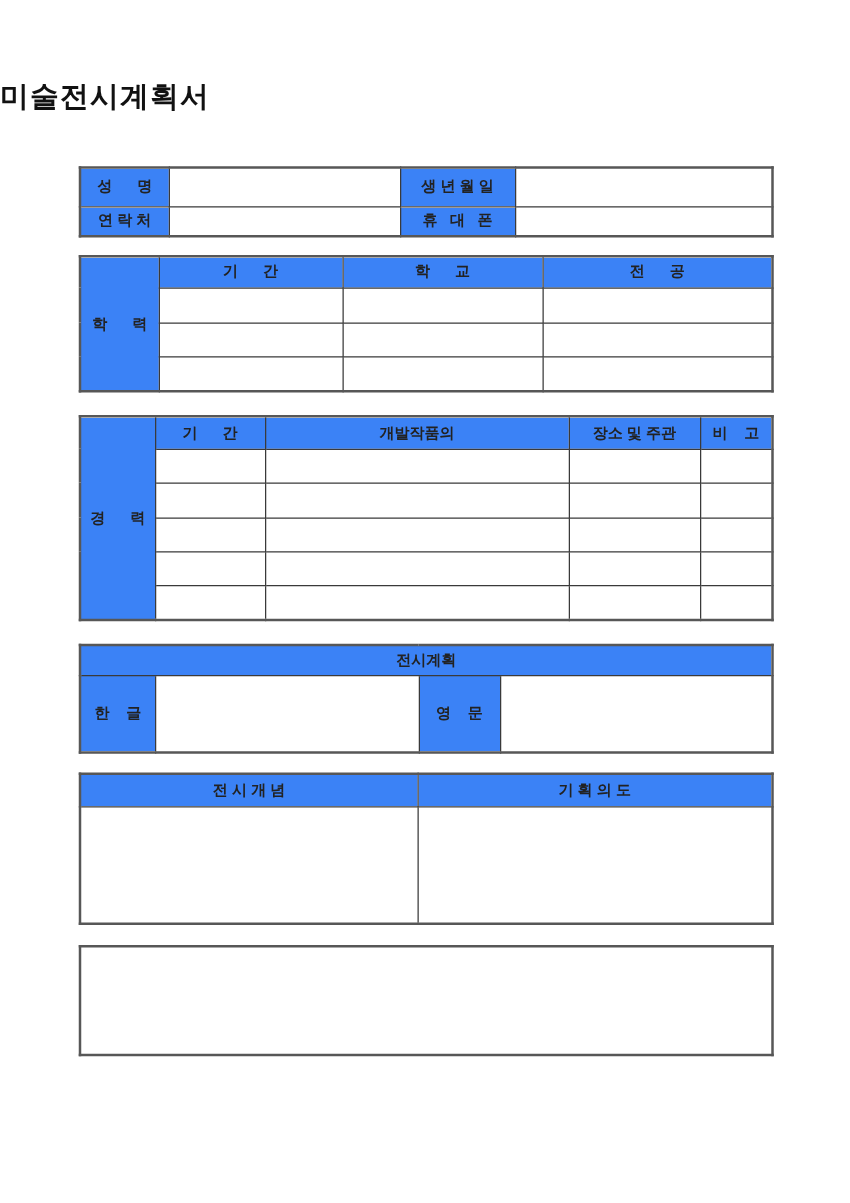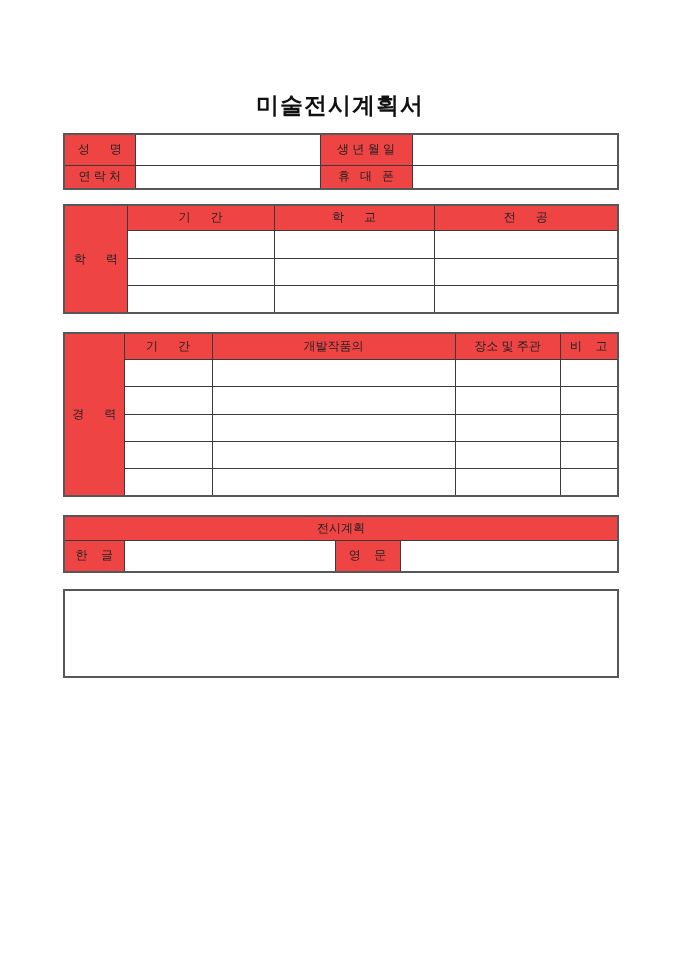--- a/index.html
+++ b/index.html
@@ -7,23 +7,22 @@
   .page {
     position: relative;
     width: 680px;
     height: 962px;
     background: #ffffff;
     font-family: "Liberation Sans", sans-serif;
     color: #1a1a1a;
     margin: 0 auto;
   }
   .title {
-    padding-top: 90px;
+    padding-top: 62px;
     height: 118px;
-    text-align: center;
     font-size: 23px;
     font-weight: bold;
     color: #111111;
     letter-spacing: 1px;
   }
   .sheet { width: 554px; margin: 0 auto; }
   table {
     width: 554px;
     border-collapse: collapse;
     table-layout: fixed;
@@ -31,39 +30,40 @@
   }
   td {
     border: 1px solid #3a3a3a;
     font-size: 12px;
     text-align: center;
     vertical-align: middle;
     padding: 0;
     overflow: hidden;
   }
   td.lbl {
-    background: #ef4444;
+    background: #3b82f6;
     color: #222222;
     white-space: pre;
+    font-weight: bold;
   }
   td.inp { background: #ffffff; }
   .t1 { margin-top: 15px; }
   .t2 { margin-top: 14px; }
   .t3 { margin-top: 18px; }
   .t4 { margin-top: 18px; }
   .t5 { margin-top: 15px; }
   .t6 { margin-top: 16px; }
   tr.r24 { height: 24px; margin-top: 15px; }
   tr.r25 { height: 25px; }
   tr.r26 { height: 26px; }
   tr.r27 { height: 27px; }
   tr.r28 { height: 28px; }
   tr.r31 { height: 31px; }
   tr.r32 { height: 24px; }
-  tr.r50 { height: 32px; }
+  tr.r50 { height: 62px; }
   tr.r87 { height: 87px; }
   tr.r94 { height: 94px; }
 </style>
 </head>
 <body>
 
 <div class="page">
 
   <div class="title">미술전시계획서</div>
 
@@ -186,20 +186,36 @@
         </tr>
         <tr class="r50">
           <td class="lbl">한    글</td>
           <td class="inp"></td>
           <td class="lbl">영    문</td>
           <td class="inp"></td>
         </tr>
       </tbody>
     </table>
 
+    <table class="t5">
+      <colgroup>
+          <col style="width:270px">
+          <col style="width:284px">
+        </colgroup>
+      <tbody>
+        <tr class="r26">
+          <td class="lbl">전 시 개 념</td>
+          <td class="lbl">기 획 의 도</td>
+        </tr>
+        <tr class="r94">
+          <td class="inp"></td>
+          <td class="inp"></td>
+        </tr>
+      </tbody>
+    </table>
 
     <table class="t6">
       <colgroup>
           <col style="width:554px">
         </colgroup>
       <tbody>
         <tr class="r87">
           <td class="inp"></td>
         </tr>
       </tbody>

